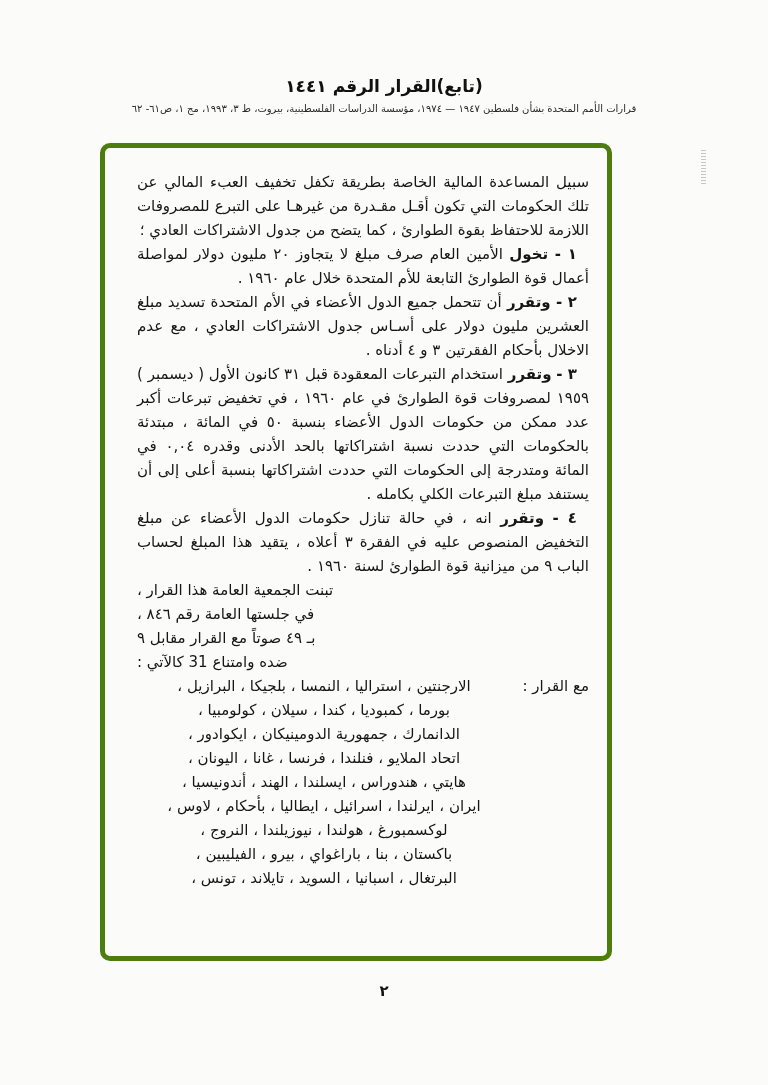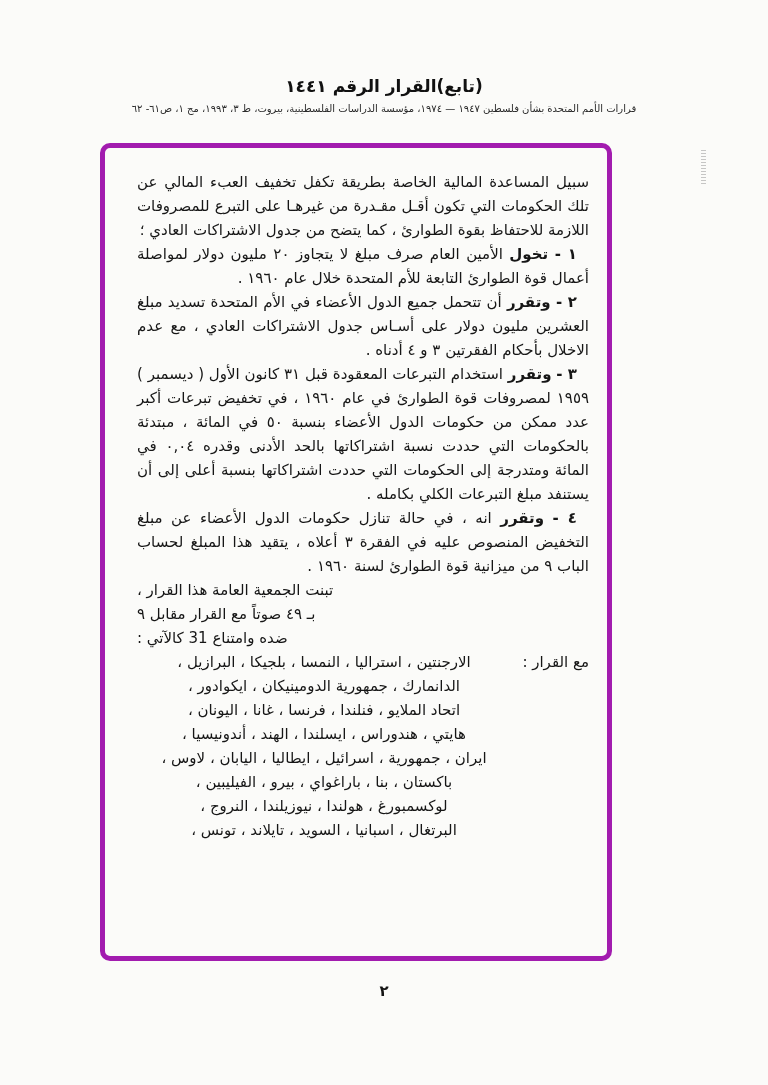--- a/index.html
+++ b/index.html
@@ -30,21 +30,21 @@
     letter-spacing: 0.2px;
   }
 
   
   .green-box {
     position: absolute;
     left: 100px;
     top: 143px;
     width: 512px;
     height: 818px;
-    border: 5px solid #a21caf;
+    border: 5px solid #4d7c0f;
     border-radius: 10px;
     box-sizing: border-box;
   }
 
   
   .content {
     position: absolute;
     top: 22px;
     right: 18px;
     left: 32px;
@@ -122,34 +122,36 @@
       </p>
 
       <p class="para numbered">
         <span class="num">٤ -</span>
         <span class="lead">وتقرر</span>
         <span>انه ، في حالة تنازل حكومات الدول الأعضاء عن مبلغ التخفيض المنصوص عليه في الفقرة ٣ أعلاه ، يتقيد هذا المبلغ لحساب الباب ٩ من ميزانية قوة الطوارئ لسنة ١٩٦٠ .</span>
       </p>
 
       <div class="result">
         <div>تبنت الجمعية العامة هذا القرار ،</div>
+        <div>في جلستها العامة رقم ٨٤٦ ،</div>
         <div>بـ ٤٩ صوتاً مع القرار مقابل ٩</div>
         <div>ضده وامتناع 31 كالآتي :</div>
       </div>
 
       <div class="vote">
         <div class="vote-label">مع القرار :</div>
         <div class="countries">
           <div>الارجنتين ، استراليا ، النمسا ، بلجيكا ، البرازيل ،</div>
+          <div>بورما ، كمبوديا ، كندا ، سيلان ، كولومبيا ،</div>
           <div>الدانمارك ، جمهورية الدومينيكان ، ايكوادور ،</div>
           <div>اتحاد الملايو ، فنلندا ، فرنسا ، غانا ، اليونان ،</div>
           <div>هايتي ، هندوراس ، ايسلندا ، الهند ، أندونيسيا ،</div>
-          <div>ايران ، جمهورية ، اسرائيل ، ايطاليا ، اليابان ، لاوس ،</div>
+          <div>ايران ، ايرلندا ، اسرائيل ، ايطاليا ، بأحكام ، لاوس ،</div>
+          <div>لوكسمبورغ ، هولندا ، نيوزيلندا ، النروج ،</div>
           <div>باكستان ، بنا ، باراغواي ، بيرو ، الفيليبين ،</div>
-          <div>لوكسمبورغ ، هولندا ، نيوزيلندا ، النروج ،</div>
           <div>البرتغال ، اسبانيا ، السويد ، تايلاند ، تونس ،</div>
         </div>
       </div>
 
     </div>
   </div>
 
   <div class="margin-mark"></div>
 
   <div class="page-number">٢</div>

